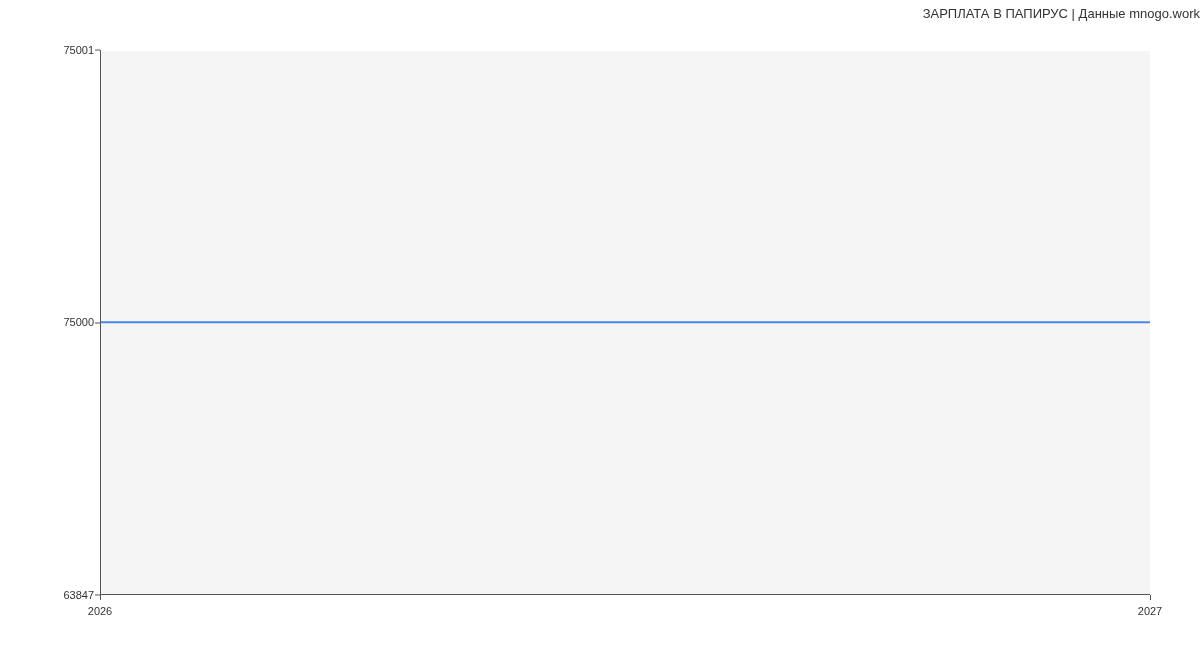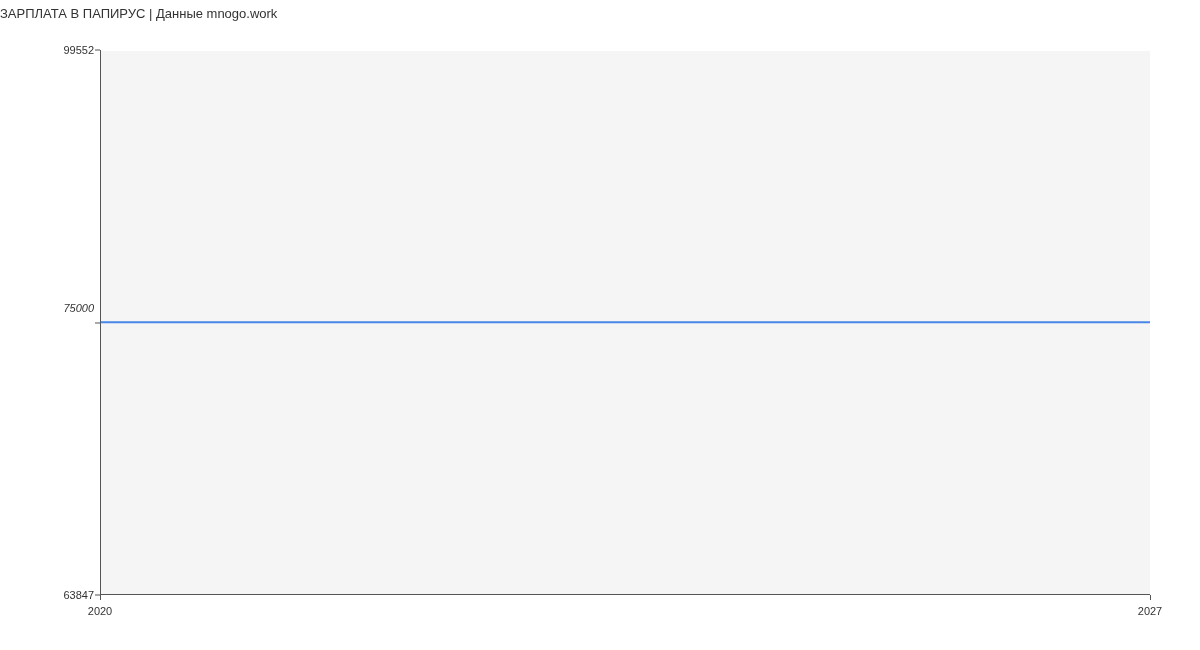--- a/index.html
+++ b/index.html
@@ -15,21 +15,21 @@
       top: 0;
       left: 0;
       width: 1200px;
       height: 650px;
     }
     .chart-title {
       position: absolute;
       top: 6px;
       left: 0;
       width: 1200px;
-      text-align: left;
+      text-align: right;
       font-size: 13px;
       color: #333;
       font-weight: 500;
     }
     .plot-area {
       position: absolute;
       left: 100px;
       top: 50px;
       width: 1050px;
       height: 545px;
@@ -89,27 +89,27 @@
 
 <div class="chart-container">
   <div class="chart-title">ЗАРПЛАТА В ПАПИРУС | Данные mnogo.work</div>
 
   <div class="plot-area">
     <div class="gridline-h" style="top:0%;"></div>
     <div class="gridline-h" style="top:50%;"></div>
     <div class="data-line"></div>
   </div>
 
-  <div class="y-tick-label" style="top:50px;">99552</div>
+  <div class="y-tick-label" style="top:50px;">75001</div>
   <div class="y-tick-mark" style="top:50px;"></div>
 
-  <div class="y-tick-label" style="top:308px;font-style:italic;">75000</div>
+  <div class="y-tick-label" style="top:322px;">75000</div>
   <div class="y-tick-mark" style="top:322.5px;"></div>
 
   <div class="y-tick-label" style="top:595px;">63847</div>
   <div class="y-tick-mark" style="top:595px;"></div>
 
-  <div class="x-tick-label" style="left:100px;">2020</div>
+  <div class="x-tick-label" style="left:100px;">2026</div>
   <div class="x-tick-mark" style="left:100px;"></div>
 
   <div class="x-tick-label" style="left:1150px;">2027</div>
   <div class="x-tick-mark" style="left:1150px;"></div>
 </div>
 
 </body></html>

